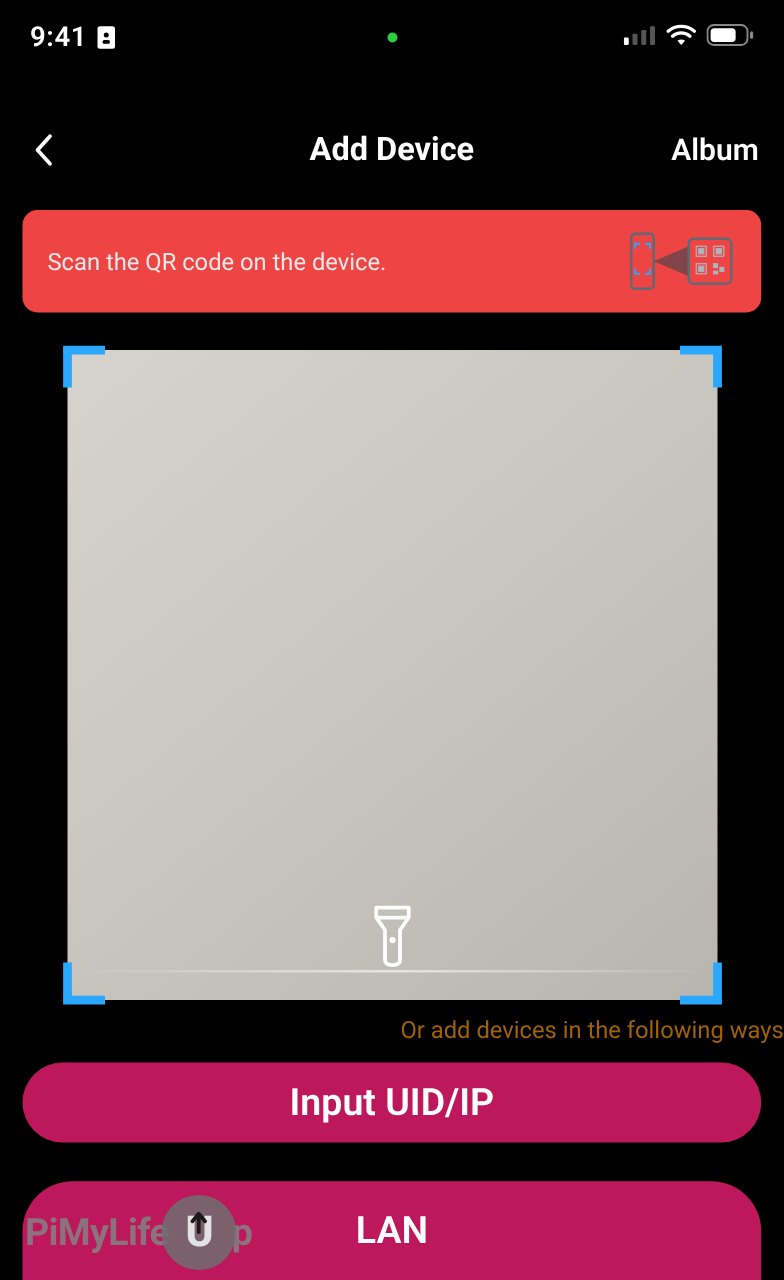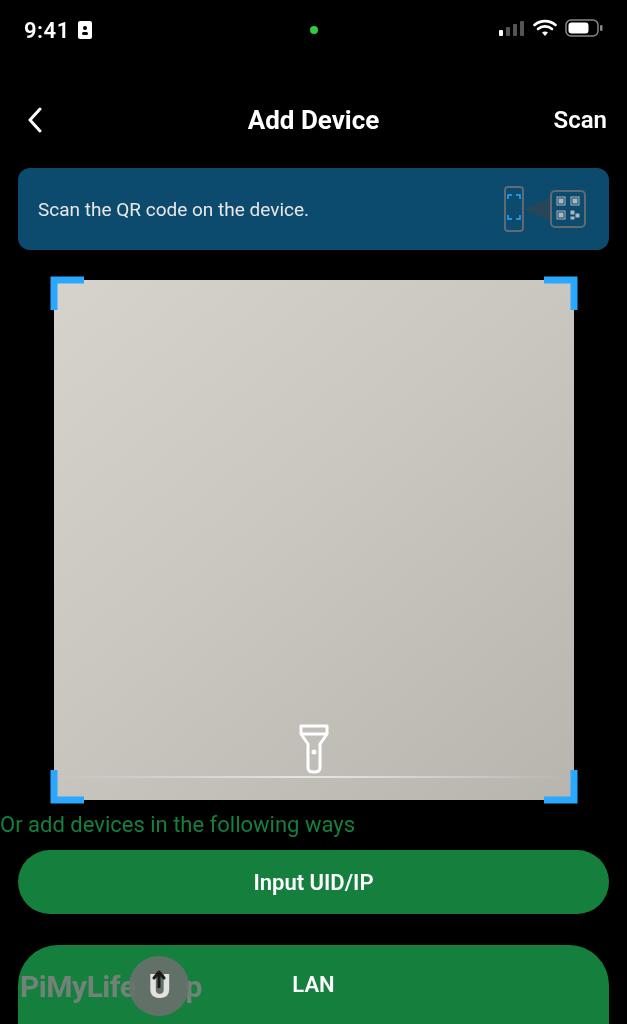--- a/index.html
+++ b/index.html
@@ -16,41 +16,41 @@
   .dot-green { width: 8px; height: 8px; border-radius: 50%; background: #2ecc40; }
   .status-right { display: flex; align-items: center; gap: 8px; }
 
   
   .nav { position: absolute; top: 98px; left: 0; right: 0; height: 44px; display: flex; align-items: center; justify-content: space-between; padding: 0 20px; gap: 40px; }
   .nav-title { position:absolute; left:50%; transform:translateX(-50%); font-size: 26px; font-weight: 700; }
   .back-btn { width: 30px; height: 30px; display:flex; align-items:center; justify-content:center; cursor:pointer; }
   .album-btn { font-size: 24px; font-weight: 600; cursor:pointer; }
 
   
-  .banner { position: absolute; top: 168px; left: 18px; right: 18px; height: 82px; background: #0c4a6e; border-radius: 12px; display: flex; align-items: center; justify-content: space-between; padding: 0 20px; }
+  .banner { position: absolute; top: 168px; left: 18px; right: 18px; height: 82px; background: #ef4444; border-radius: 12px; display: flex; align-items: center; justify-content: space-between; padding: 0 20px; }
   .banner-text { font-size: 19px; color: #e8e8e8; }
   .banner-illus { width: 90px; height: 56px; position:relative; }
 
   
   .scanner { position:absolute; top: 280px; left: 50%; transform: translateX(-50%); width: 520px; height: 520px; }
   .camera-bg { position:absolute; inset:0; background: linear-gradient(140deg, #d6d3cc 0%, #cac7c1 45%, #b8b5ae 100%); }
   .corner { position:absolute; width: 38px; height: 38px; }
   .corner svg { display:block; }
   .c-tl { top: -4px; left: -4px; }
   .c-tr { top: -4px; right: -4px; }
   .c-bl { bottom: -4px; left: -4px; }
   .c-br { bottom: -4px; right: -4px; }
   .scan-line { position:absolute; left: 6px; right: 6px; bottom: 22px; height: 2px; background: linear-gradient(90deg, rgba(255,255,255,0) 0%, rgba(255,255,255,0.6) 50%, rgba(255,255,255,0) 100%); }
   .torch { position:absolute; bottom: 22px; left: 50%; transform: translateX(-50%); cursor:pointer; }
 
   
-  .alt-text { position:absolute; top: 812px; left:0; right:0; text-align:left; font-size: 22px; color: #15803d; font-weight: 400; }
+  .alt-text { position:absolute; top: 812px; left:0; right:0; text-align:right; font-size: 19px; color: #a16207; font-weight: 400; }
 
   
-  .pill { position:absolute; left: 18px; right: 18px; height: 64px; background: #15803d; border-radius: 40px; display:flex; align-items:center; justify-content:center; font-size: 22px; font-weight: 600; cursor:pointer; }
+  .pill { position:absolute; left: 18px; right: 18px; height: 64px; background: #be185d; border-radius: 40px; display:flex; align-items:center; justify-content:center; font-size: 30px; font-weight: 600; cursor:pointer; }
   .pill-1 { top: 850px; }
   .pill-2 { top: 945px; height: 79px; border-bottom-left-radius: 0; border-bottom-right-radius: 0; }
 
   
   .wm { position:absolute; left: 20px; bottom: 8px; display:flex; align-items:center; font-size: 30px; font-weight: 700; color: rgba(130,130,130,0.85); letter-spacing: -0.5px; pointer-events:none; }
   .wm .circle { width: 60px; height: 60px; border-radius: 50%; background: rgba(110,110,110,0.85); display:flex; align-items:center; justify-content:center; margin: 0 -4px 0 -6px; position:relative; }
   .wm .uparrow { position:absolute; top:4px; left:50%; transform:translateX(-50%); }
 </style>
 </head>
 <body>
@@ -97,21 +97,21 @@
     </div>
   </div>
 
   <div class="nav">
     <div class="back-btn">
       <svg width="16" height="26" viewBox="0 0 16 26">
           <path d="M13 2 L3 13 L13 24" stroke="#fff" stroke-width="3" fill="none" stroke-linecap="round" stroke-linejoin="round"></path>
         </svg>
     </div>
     <div class="nav-title">Add Device</div>
-    <div class="album-btn">Scan</div>
+    <div class="album-btn">Album</div>
   </div>
 
   <div class="banner">
     <div class="banner-text">Scan the QR code on the device.</div>
     <div class="banner-illus">
       <svg width="90" height="56" viewBox="0 0 90 56">
         <rect x="6" y="6" width="18" height="44" rx="3" stroke="#5f6a73" stroke-width="2" fill="none"></rect>
         <path d="M9 18 L9 14 L13 14 M17 14 L21 14 L21 18 M21 34 L21 38 L17 38 M13 38 L9 38 L9 34" stroke="#2aa7ff" stroke-width="1.5" fill="none"></path>
         <path d="M24 28 L52 16 L52 40 Z" fill="#3a444c" opacity="0.6"></path>
         <rect x="52" y="10" width="34" height="36" rx="4" stroke="#5f6a73" stroke-width="2" fill="none"></rect>

